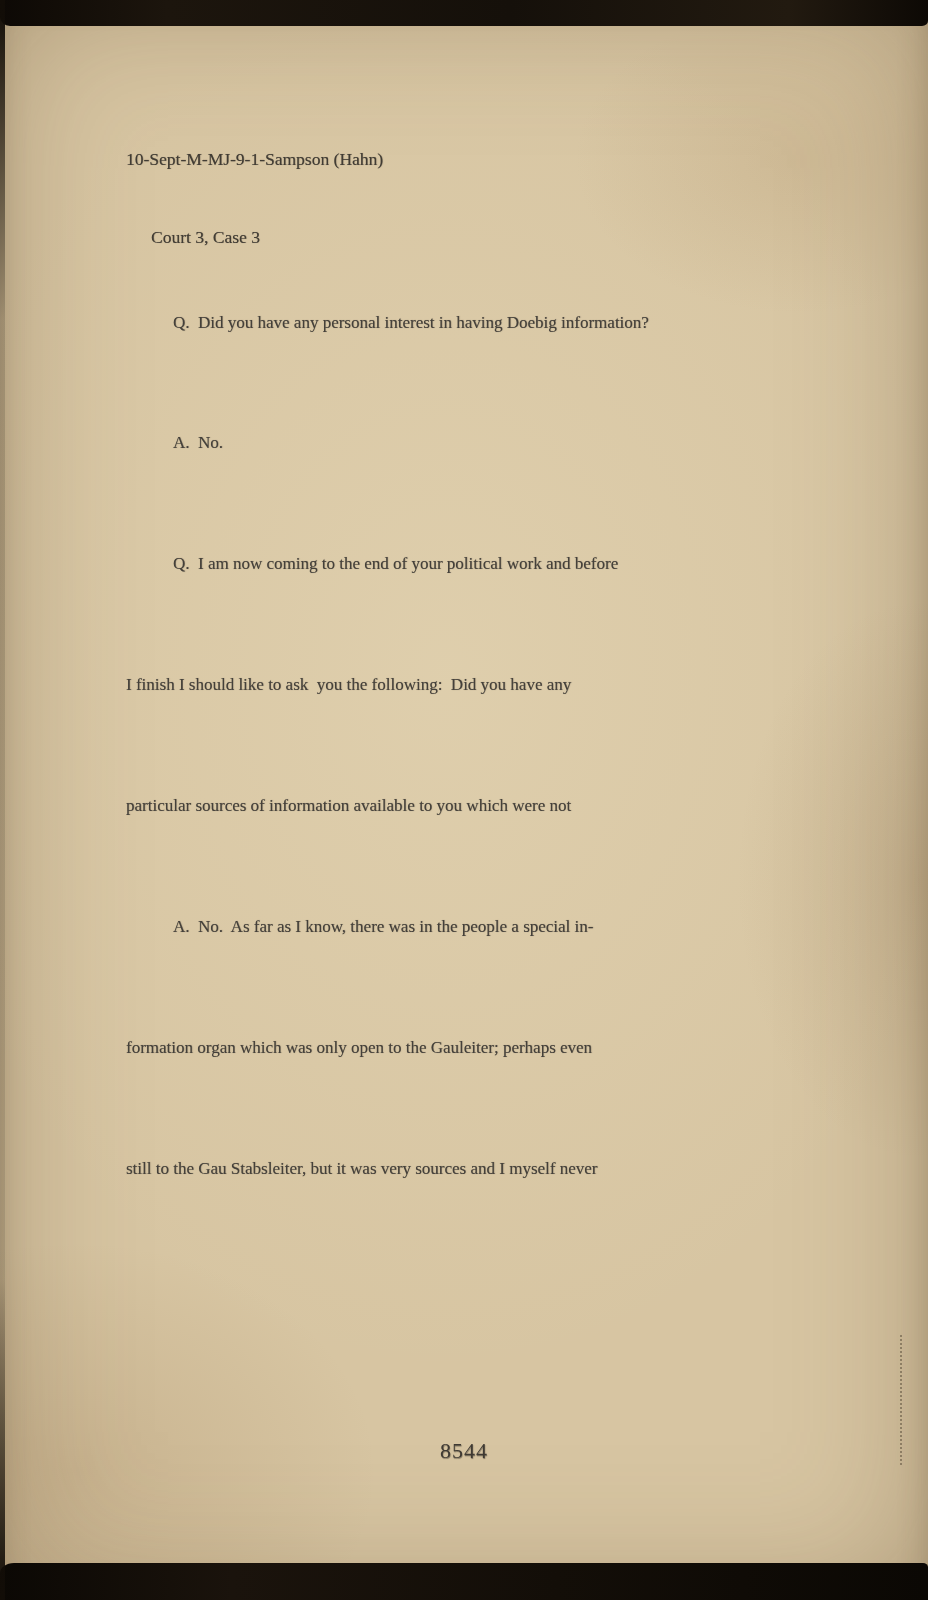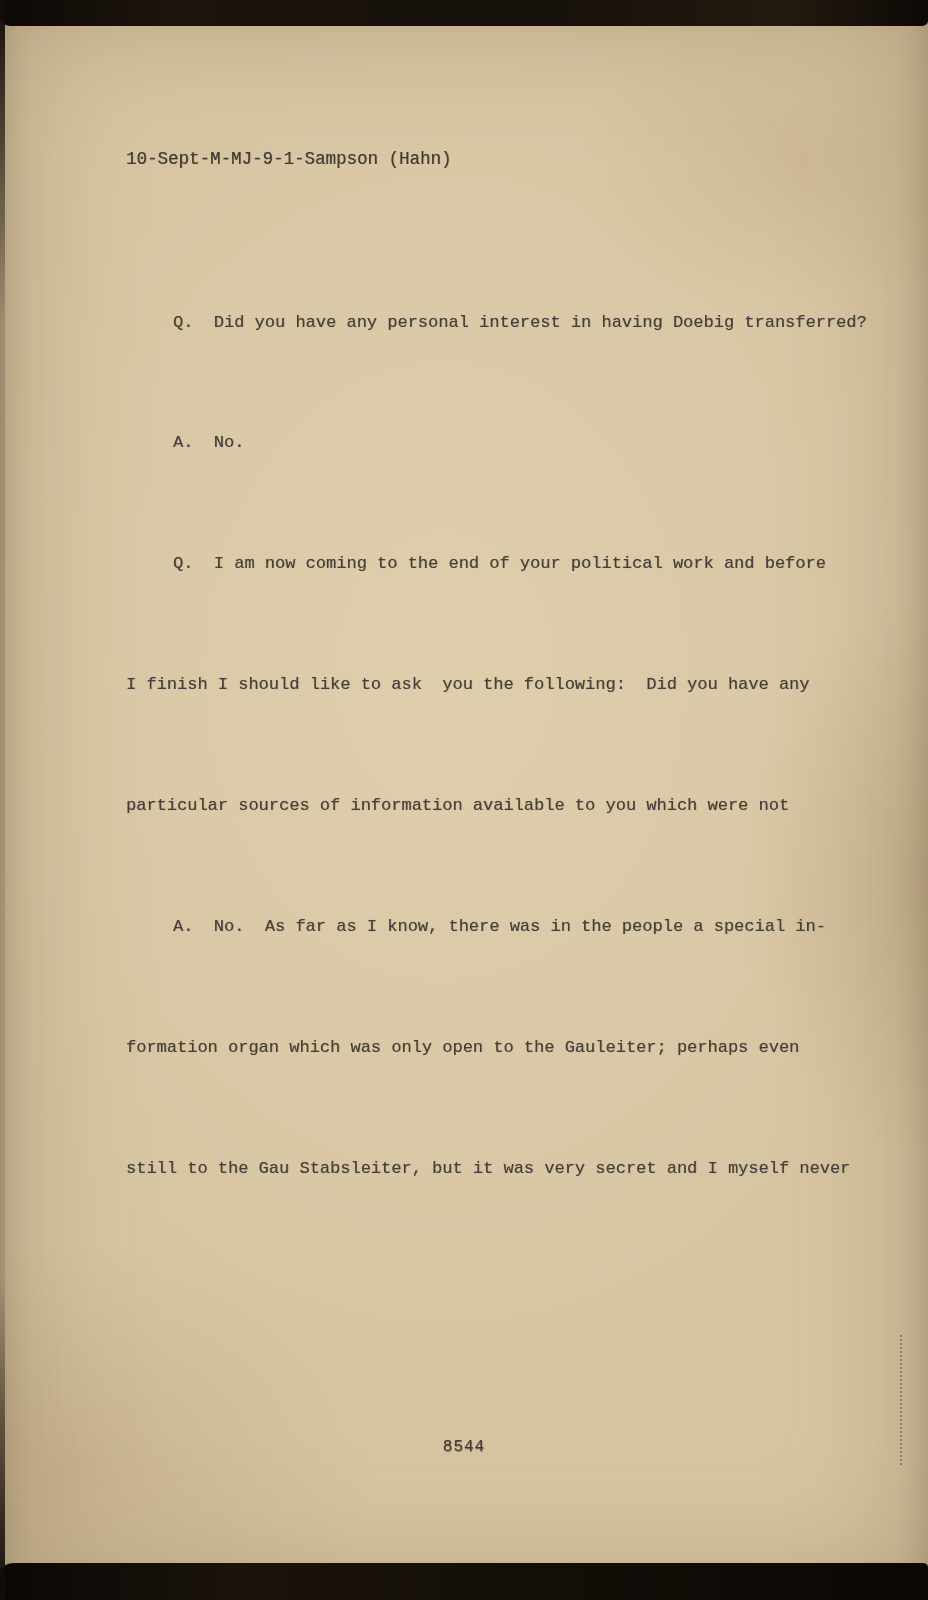--- a/index.html
+++ b/index.html
@@ -8,21 +8,21 @@
     background: #0e0a06;
     width: 928px;
     height: 1600px;
     overflow: hidden;
   }
   .scan {
     position: relative;
     width: 928px;
     height: 1600px;
     background: #1a140d;
-    font-family: Liberation Mono, monospace;
+    font-family: Liberation Serif, serif;
   }
   .paper {
     position: absolute;
     inset: 0;
     background-color: #d7c5a2;
     background-image:
       radial-gradient(ellipse 320px 220px at 86% 10%, rgba(168,138,96,0.20), transparent 70%),
       radial-gradient(ellipse 420px 320px at 8% 92%, rgba(150,118,78,0.22), transparent 72%),
       radial-gradient(ellipse 260px 400px at 99% 55%, rgba(140,112,76,0.18), transparent 70%),
       radial-gradient(ellipse 700px 900px at 48% 42%, rgba(240,228,196,0.30), transparent 78%);
@@ -78,21 +78,21 @@
     z-index: 2;
   }
   .line { height: 40.3px; }
   .line.indent { padding-left: 47px; }
   .pageno {
     position: absolute;
     top: 1438px;
     left: 0;
     width: 100%;
     text-align: center;
-    font-size: 16px;
+    font-size: 22px;
     letter-spacing: 1px;
     color: #3f3a33;
     text-shadow: 0.5px 0.5px 0.8px rgba(60,52,42,0.55);
     z-index: 2;
   }
   .artifact-dots {
     position: absolute;
     top: 1335px;
     right: 26px;
     height: 130px;
@@ -105,31 +105,32 @@
 <body>
 
 <div class="scan">
   <div class="paper"></div>
   <div class="edge-top"></div>
   <div class="edge-bottom"></div>
   <div class="edge-left"></div>
 
   <div class="header">
     <div>10-Sept-M-MJ-9-1-Sampson (Hahn)</div>
+    <div class="hdr2">Court 3, Case 3</div>
   </div>
 
   <div class="body-text">
-    <div class="line indent">Q.  Did you have any personal interest in having Doebig transferred?</div>
+    <div class="line indent">Q.  Did you have any personal interest in having Doebig information?</div>
     <div class="line indent">A.  No.</div>
     <div class="line indent">Q.  I am now coming to the end of your political work and before</div>
     <div class="line">I finish I should like to ask  you the following:  Did you have any</div>
     <div class="line">particular sources of information available to you which were not</div>
     <div class="line indent">A.  No.  As far as I know, there was in the people a special in-</div>
     <div class="line">formation organ which was only open to the Gauleiter; perhaps even</div>
-    <div class="line">still to the Gau Stabsleiter, but it was very secret and I myself never</div>
+    <div class="line">still to the Gau Stabsleiter, but it was very sources and I myself never</div>
     
     
     
     
     
     
     
     
     
     

